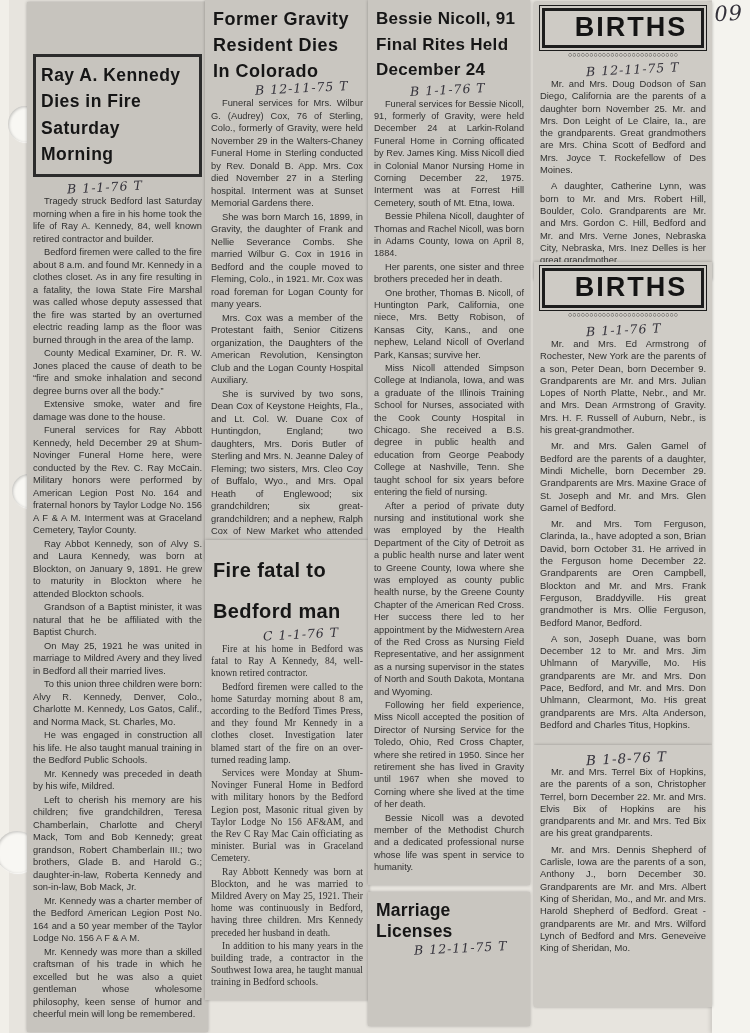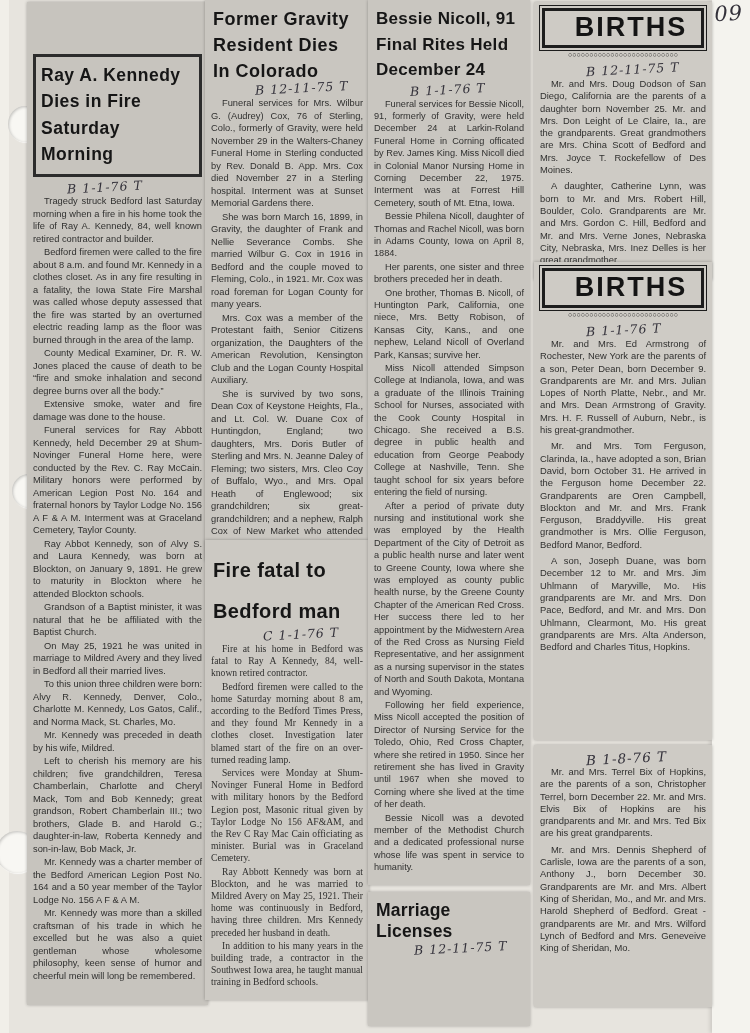--- a/index.html
+++ b/index.html
@@ -94,20 +94,21 @@
   <div class="body">
       <p>Tragedy struck Bedford last Saturday morning when a fire in his home took the life of Ray A. Kennedy, 84, well known retired contractor and builder.</p>
       <p>Bedford firemen were called to the fire about 8 a.m. and found Mr. Kennedy in a clothes closet. As in any fire resulting in a fatality, the Iowa State Fire Marshal was called whose deputy assessed that the fire was started by an overturned electric reading lamp as the floor was burned through in the area of the lamp.</p>
       <p>County Medical Examiner, Dr. R. W. Jones placed the cause of death to be “fire and smoke inhalation and second degree burns over all the body.”</p>
       <p>Extensive smoke, water and fire damage was done to the house.</p>
       <p>Funeral services for Ray Abbott Kennedy, held December 29 at Shum-Novinger Funeral Home here, were conducted by the Rev. C. Ray McCain. Military honors were performed by American Legion Post No. 164 and fraternal honors by Taylor Lodge No. 156 A F &amp; A M. Interment was at Graceland Cemetery, Taylor County.</p>
       <p>Ray Abbot Kennedy, son of Alvy S. and Laura Kennedy, was born at Blockton, on January 9, 1891. He grew to maturity in Blockton where he attended Blockton schools.</p>
       <p>Grandson of a Baptist minister, it was natural that he be affiliated with the Baptist Church.</p>
       <p>On May 25, 1921 he was united in marriage to Mildred Avery and they lived in Bedford all their married lives.</p>
       <p>To this union three children were born: Alvy R. Kennedy, Denver, Colo., Charlotte M. Kennedy, Los Gatos, Calif., and Norma Mack, St. Charles, Mo.</p>
+      <p>He was engaged in construction all his life. He also taught manual training in the Bedford Public Schools.</p>
       <p>Mr. Kennedy was preceded in death by his wife, Mildred.</p>
       <p>Left to cherish his memory are his children; five grandchildren, Teresa Chamberlain, Charlotte and Cheryl Mack, Tom and Bob Kennedy; great grandson, Robert Chamberlain III.; two brothers, Glade B. and Harold G.; daughter-in-law, Roberta Kennedy and son-in-law, Bob Mack, Jr.</p>
       <p>Mr. Kennedy was a charter member of the Bedford American Legion Post No. 164 and a 50 year member of the Taylor Lodge No. 156 A F &amp; A M.</p>
       <p>Mr. Kennedy was more than a skilled craftsman of his trade in which he excelled but he was also a quiet gentleman whose wholesome philosophy, keen sense of humor and cheerful mein will long be remembered.</p>
     </div>
 </article>
 
 <article class="clipping" id="c-cox">
   <h2 class="headline">Former Gravity
 Resident Dies
@@ -169,20 +170,21 @@
 </article>
 
 <article class="clipping" id="c-births2">
   <div class="births-box">
     <span class="births-title">BIRTHS</span>
   </div>
   <div class="chain"></div>
   <div class="hw note">B 1-1-76 T</div>
   <div class="body">
       <p>Mr. and Mrs. Ed Armstrong of Rochester, New York are the parents of a son, Peter Dean, born December 9. Grandparents are Mr. and Mrs. Julian Lopes of North Platte, Nebr., and Mr. and Mrs. Dean Armstrong of Gravity. Mrs. H. F. Russell of Auburn, Nebr., is his great-grandmother.</p>
+      <p>Mr. and Mrs. Galen Gamel of Bedford are the parents of a daughter, Mindi Michelle, born December 29. Grandparents are Mrs. Maxine Grace of St. Joseph and Mr. and Mrs. Glen Gamel of Bedford.</p>
       <p>Mr. and Mrs. Tom Ferguson, Clarinda, Ia., have adopted a son, Brian David, born October 31. He arrived in the Ferguson home December 22. Grandparents are Oren Campbell, Blockton and Mr. and Mrs. Frank Ferguson, Braddyville. His great grandmother is Mrs. Ollie Ferguson, Bedford Manor, Bedford.</p>
       <p>A son, Joseph Duane, was born December 12 to Mr. and Mrs. Jim Uhlmann of Maryville, Mo. His grandparents are Mr. and Mrs. Don Pace, Bedford, and Mr. and Mrs. Don Uhlmann, Clearmont, Mo. His great grandparents are Mrs. Alta Anderson, Bedford and Charles Titus, Hopkins.</p>
     </div>
 </article>
 
 <article class="clipping" id="c-births3">
   <div class="hw note">B 1-8-76 T</div>
   <div class="body">
       <p>Mr. and Mrs. Terrel Bix of Hopkins, are the parents of a son, Christopher Terrel, born December 22. Mr. and Mrs. Elvis Bix of Hopkins are his grandparents and Mr. and Mrs. Ted Bix are his great grandparents.</p>
       <p>Mr. and Mrs. Dennis Shepherd of Carlisle, Iowa are the parents of a son, Anthony J., born December 30. Grandparents are Mr. and Mrs. Albert King of Sheridan, Mo., and Mr. and Mrs. Harold Shepherd of Bedford. Great - grandparents are Mr. and Mrs. Wilford Lynch of Bedford and Mrs. Geneveive King of Sheridan, Mo.</p>

